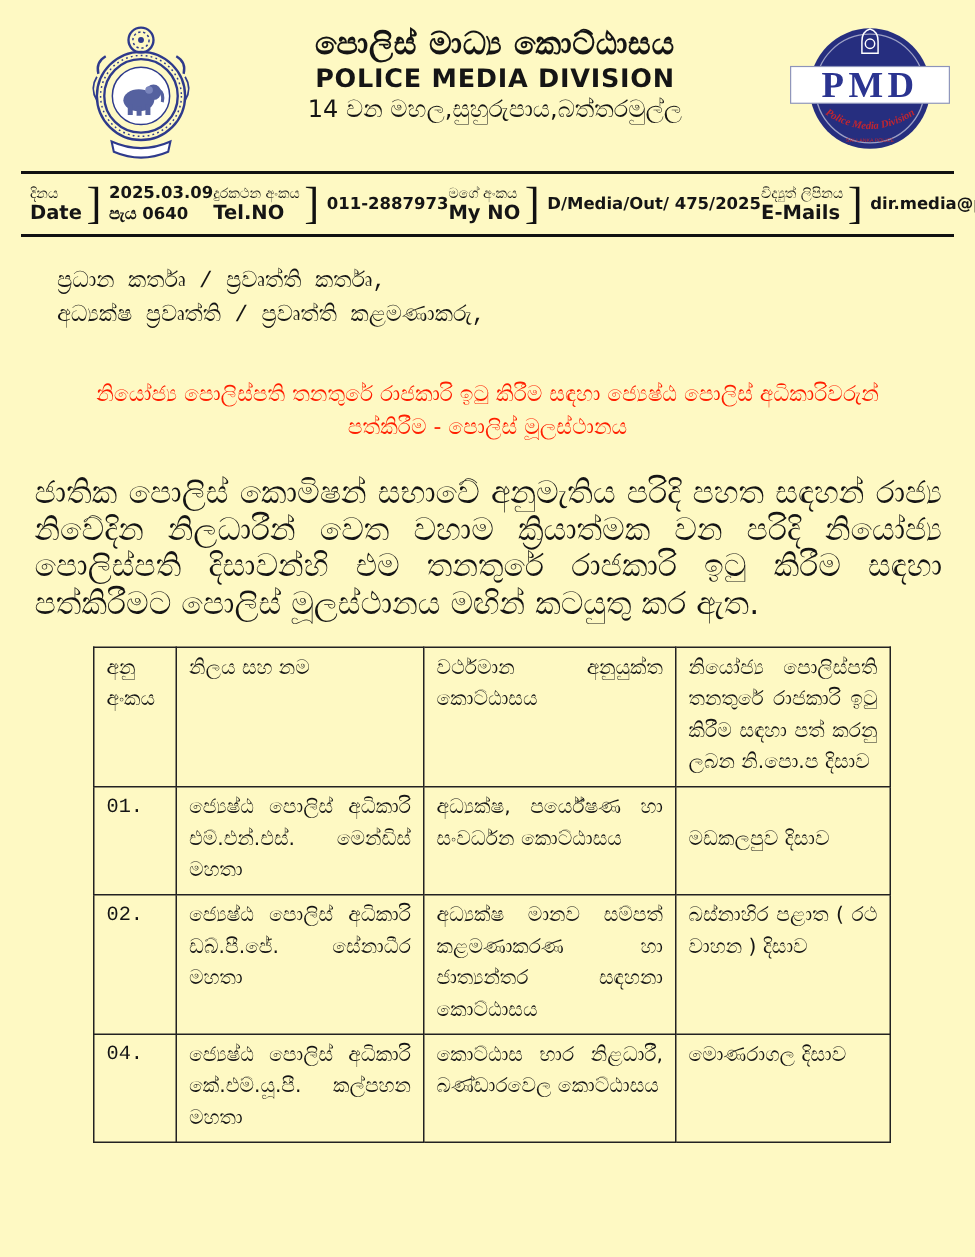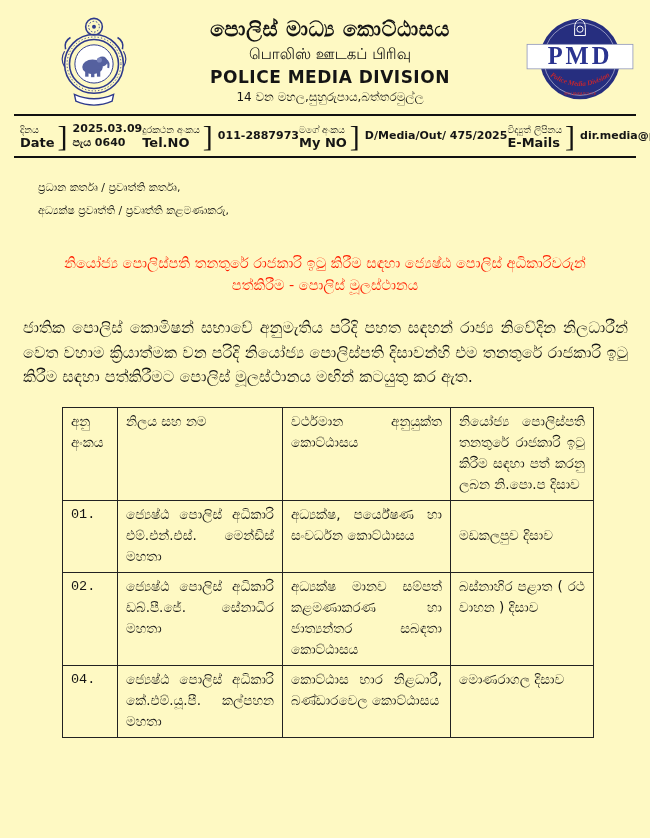--- a/index.html
+++ b/index.html
@@ -14,21 +14,21 @@
   }
 
   
   .letterhead { position: relative; height: 112px; }
   .crest { position: absolute; left: 46px; top: 12px; width: 96px; height: 98px; }
   .pmdlogo { position: absolute; right: 14px; top: 12px; width: 112px; height: 98px; }
   .title-block { position: absolute; left: 150px; right: 140px; top: 16px; text-align: center; }
   .t-si { font-size: 21px; font-weight: bold; letter-spacing: .5px; line-height: 26px; }
   .t-ta { font-size: 15px; line-height: 24px; }
   .t-en { font-size: 17px; font-weight: bold; letter-spacing: .5px; line-height: 22px; }
-  .t-addr { font-size: 12px; line-height: 18px; }
+  .t-addr { font-size: 16px; line-height: 18px; }
 
   
   .contact-bar {
     margin: 2px 14px 0 14px;
     border-top: 2.5px solid #111;
     border-bottom: 2.5px solid #111;
     padding: 5px 4px 5px 6px;
     display: flex;
     align-items: center;
     justify-content: space-between;
@@ -40,30 +40,30 @@
   .bracket {
     font-family: "Liberation Serif", serif;
     font-size: 30px; font-weight: 400; line-height: 30px;
     margin: 0 5px 0 3px; color: #111;
   }
   .cvalue { display: flex; flex-direction: column; justify-content: center; }
   .cvalue span { font-size: 11px; font-weight: bold; line-height: 14px; white-space: nowrap; }
 
   
   .addressee { margin: 18px 0 0 38px; }
-  .addressee div { font-size: 11px; line-height: 23px; }
+  .addressee div { font-size: 15px; line-height: 23px; font-family: Liberation Mono, monospace; }
 
   
   .subject { margin: 30px 40px 0 40px; text-align: center; }
   .subject div { font-size: 14.5px; font-weight: normal; line-height: 22px; }
 
   
   .body-par {
     margin: 20px 22px 0 23px;
-    font-size: 16px; line-height: 24.5px;
+    font-size: 21px; line-height: 24.5px;
     text-align: justify;
   }
 
   
   table.appt {
     margin: 17px 0 0 62px;
     width: 531px;
     border-collapse: collapse;
     table-layout: fixed;
   }
@@ -111,21 +111,20 @@
         <rect x="45" y="60" width="3.4" height="6.5"></rect>
         <rect x="51" y="59" width="3.4" height="7"></rect>
         <circle cx="53.5" cy="49" r="2.6" fill="#7b86bd"></circle>
       </g>
 
       <path d="M28 84 q20 9 40 0 l-1.5 7 q-18.5 8 -37 0 z" fill="#ffffff" stroke="#2e3a8c" stroke-width="1.4"></path>
     </svg>
 
     <div class="title-block">
       <div class="t-si">පොලිස් මාධ්‍ය කොට්ඨාසය</div>
-      <div class="t-ta">பொலிஸ் ஊடகப் பிரிவு</div>
       <div class="t-en">POLICE MEDIA DIVISION</div>
       <div class="t-addr">14 වන මහල,සුහුරුපාය,බත්තරමුල්ල</div>
     </div>
 
     <svg class="pmdlogo" viewBox="0 0 112 100" aria-hidden="true">
       <circle cx="56" cy="48" r="41" fill="#262e7f"></circle>
       <circle cx="56" cy="48" r="37" fill="none" stroke="#ffffff" stroke-width="0.9" opacity="0.55"></circle>
 
       <g fill="none" stroke="#ffffff" stroke-width="1">
         <path d="M50.5 24 v-8 q0 -7 5.5 -8.5 q5.5 1.5 5.5 8.5 v8 z"></path>
@@ -219,21 +218,21 @@
       </tr>
       <tr style="height:56px">
         <td class="c-no">01.</td>
         <td>ජ්‍යෙෂ්ඨ පොලිස් අධිකාරි එම්.එන්.එස්. මෙන්ඩිස් මහතා</td>
         <td>අධ්‍යක්ෂ, පර්යේෂණ හා සංවර්ධන කොට්ඨාසය</td>
         <td class="nowrapish" style="vertical-align:middle">මඩකලපුව දිසාව</td>
       </tr>
       <tr style="height:72px">
         <td class="c-no">02.</td>
         <td>ජ්‍යෙෂ්ඨ පොලිස් අධිකාරි ඩබ්.පී.ජේ. සේනාධීර මහතා</td>
-        <td>අධ්‍යක්ෂ මානව සම්පත් කළමණාකරණ හා ජාත්‍යන්තර සබඳතා කොට්ඨාසය</td>
+        <td>අධ්‍යක්ෂ මානව සම්පත් කළමණාකරණ හා ජාත්‍යන්තර සඳහනා කොට්ඨාසය</td>
         <td class="nowrapish">බස්නාහිර පළාත ( රථ වාහන ) දිසාව</td>
       </tr>
       <tr style="height:66px">
         <td class="c-no">04.</td>
         <td>ජ්‍යෙෂ්ඨ පොලිස් අධිකාරි කේ.එම්.යූ.පී. කල්පහන මහතා</td>
         <td>කොට්ඨාස භාර නිළධාරී, බණ්ඩාරවෙල කොට්ඨාසය</td>
         <td class="nowrapish">මොණරාගල දිසාව</td>
       </tr>
     </tbody>
   </table>

